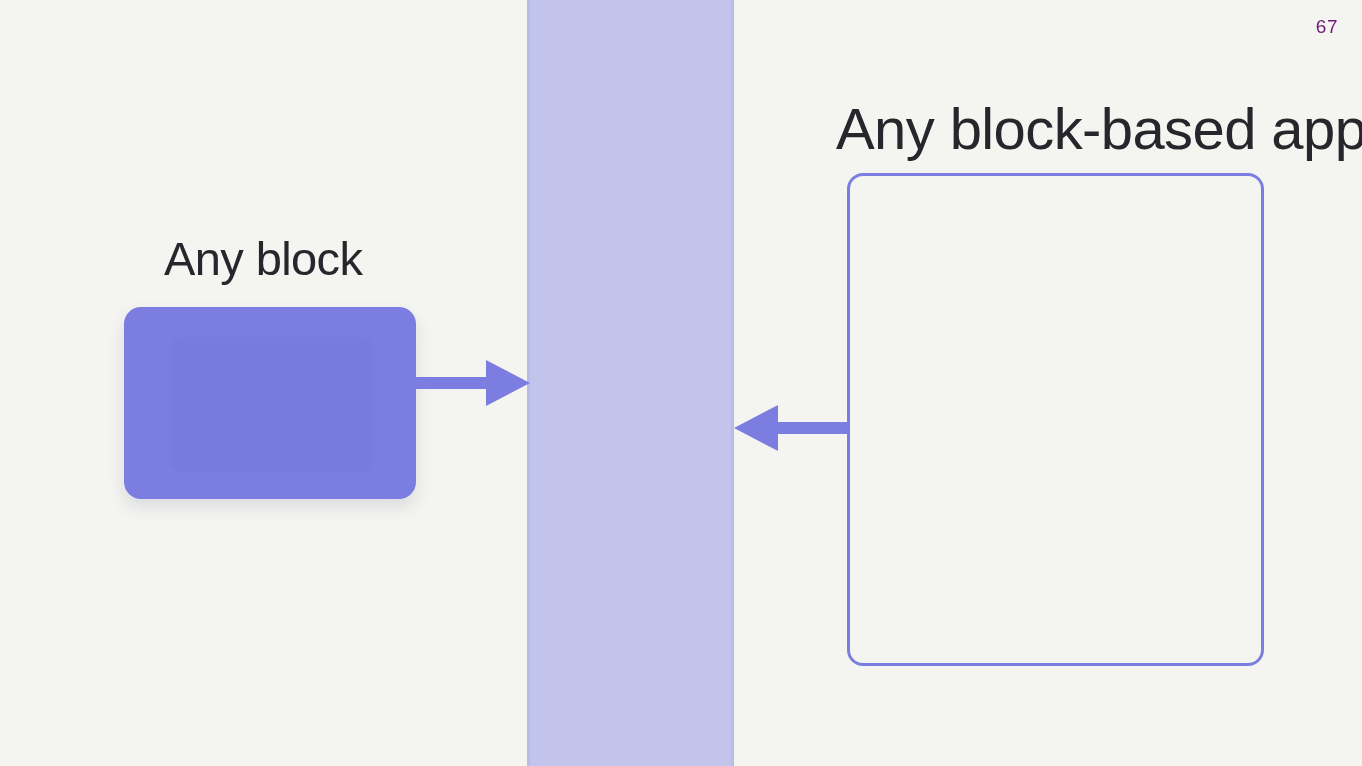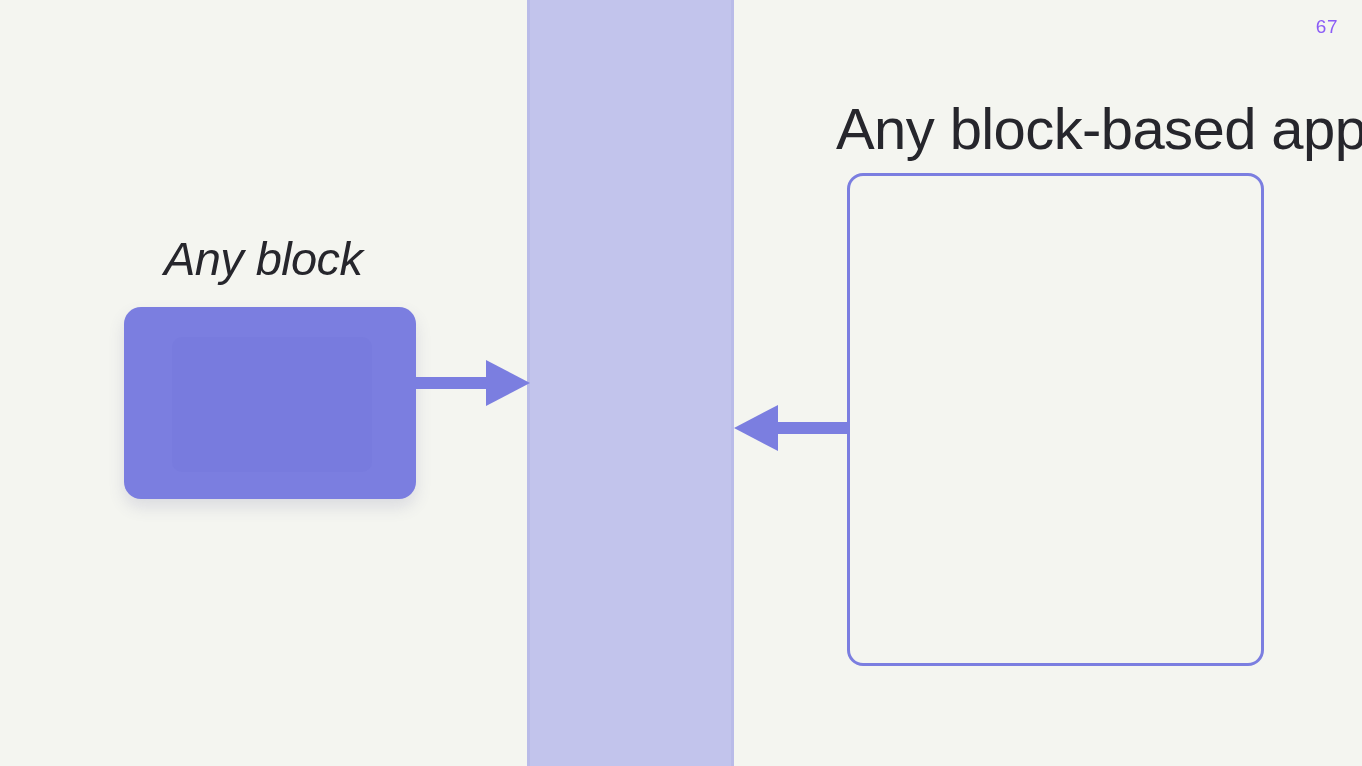--- a/index.html
+++ b/index.html
@@ -21,21 +21,21 @@
     overflow: hidden;
   }
 
   
   #page-number {
     position: absolute;
     top: 16px;
     right: 24px;
     font-size: 19px;
     letter-spacing: 0.5px;
-    color: #8b5cf6;
+    color: #701a75;
     font-family: "Liberation Sans", sans-serif;
     user-select: none;
     text-align: right;
   }
 
   
   #center-band {
     position: absolute;
     left: 527px;
     top: 0;
@@ -57,21 +57,20 @@
   #left-title {
     position: absolute;
     left: 164px;
     top: 232px;
     font-size: 47px;
     line-height: 1.15;
     color: #26262c;
     font-family: "Liberation Sans", sans-serif;
     letter-spacing: -0.6px;
     white-space: nowrap;
-    font-style: italic;
   }
 
   
   #right-title {
     position: absolute;
     left: 836px;
     top: 96px;
     font-size: 58px;
     line-height: 1.15;
     color: #26262c;

